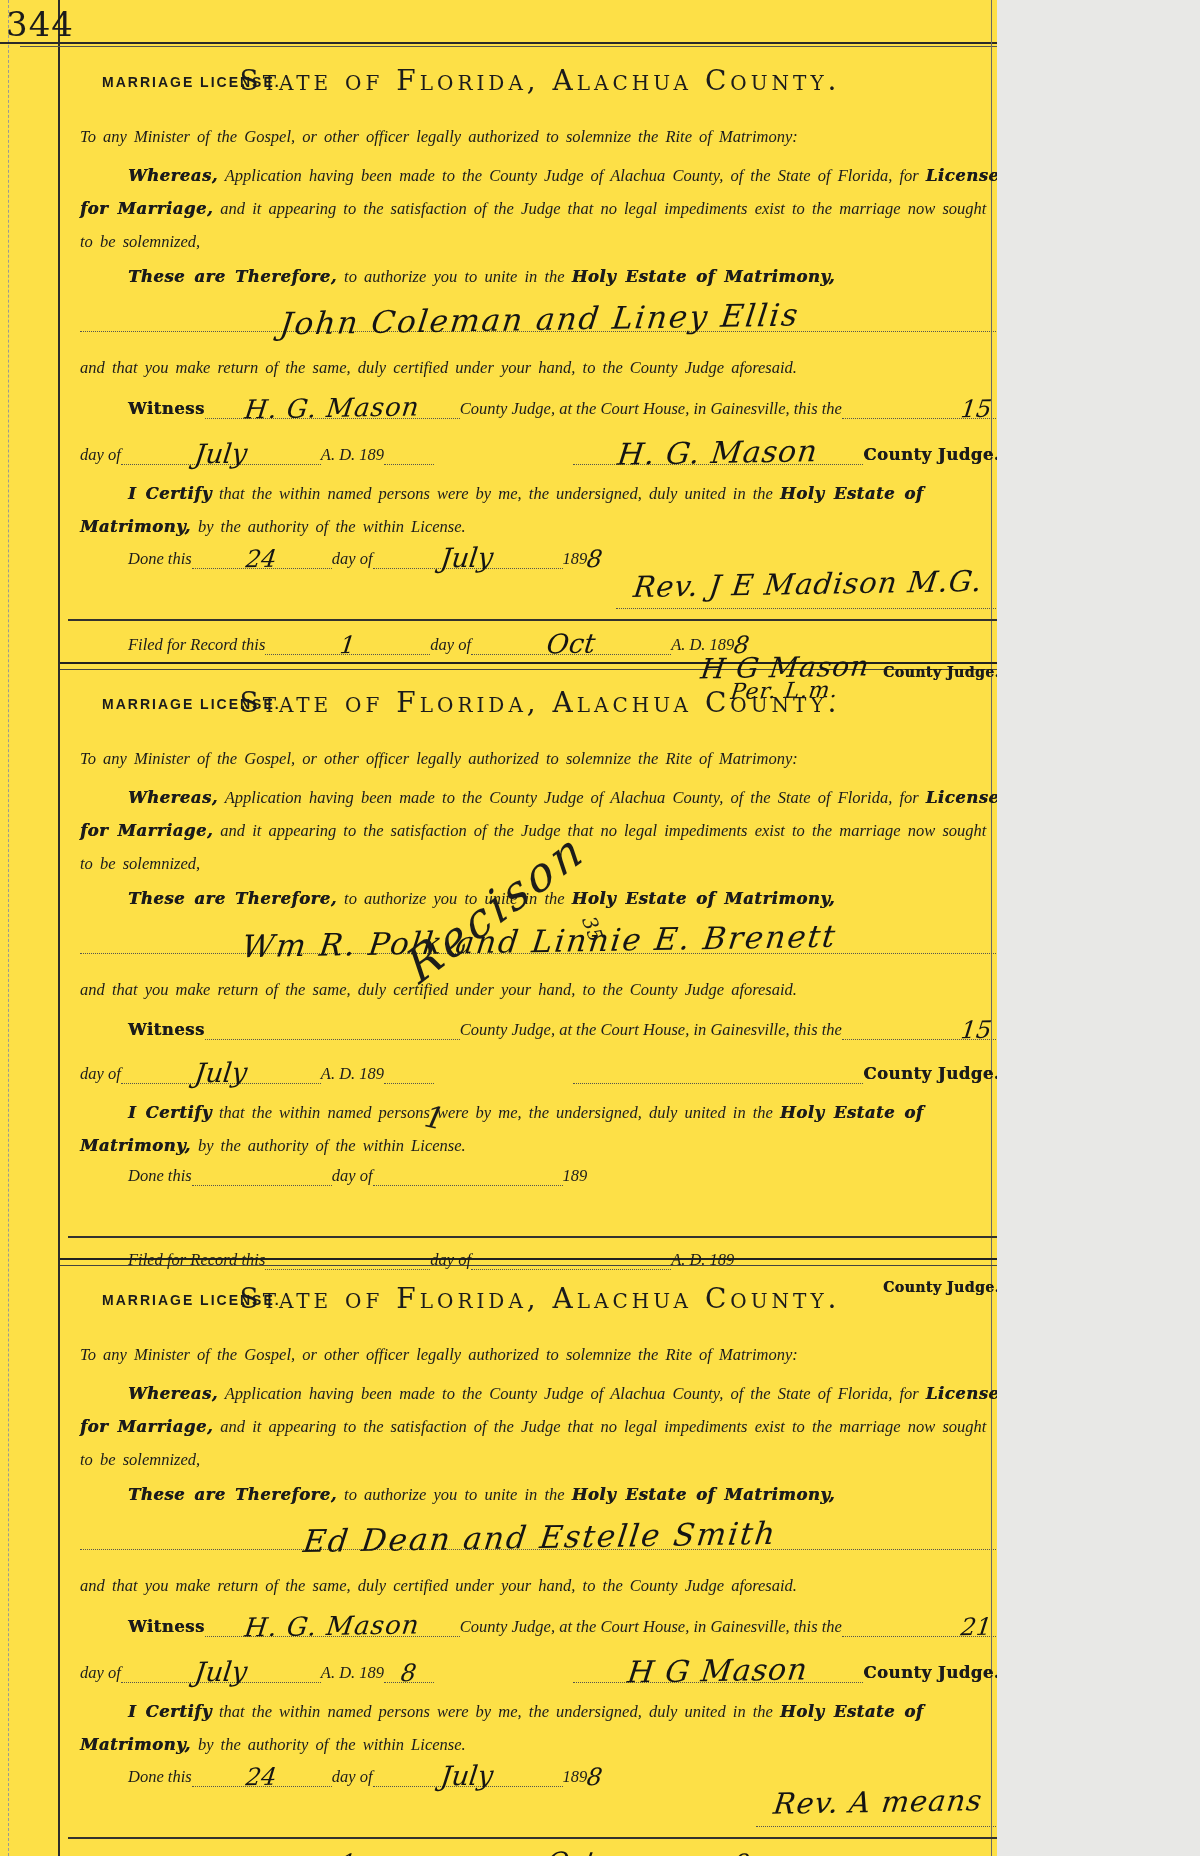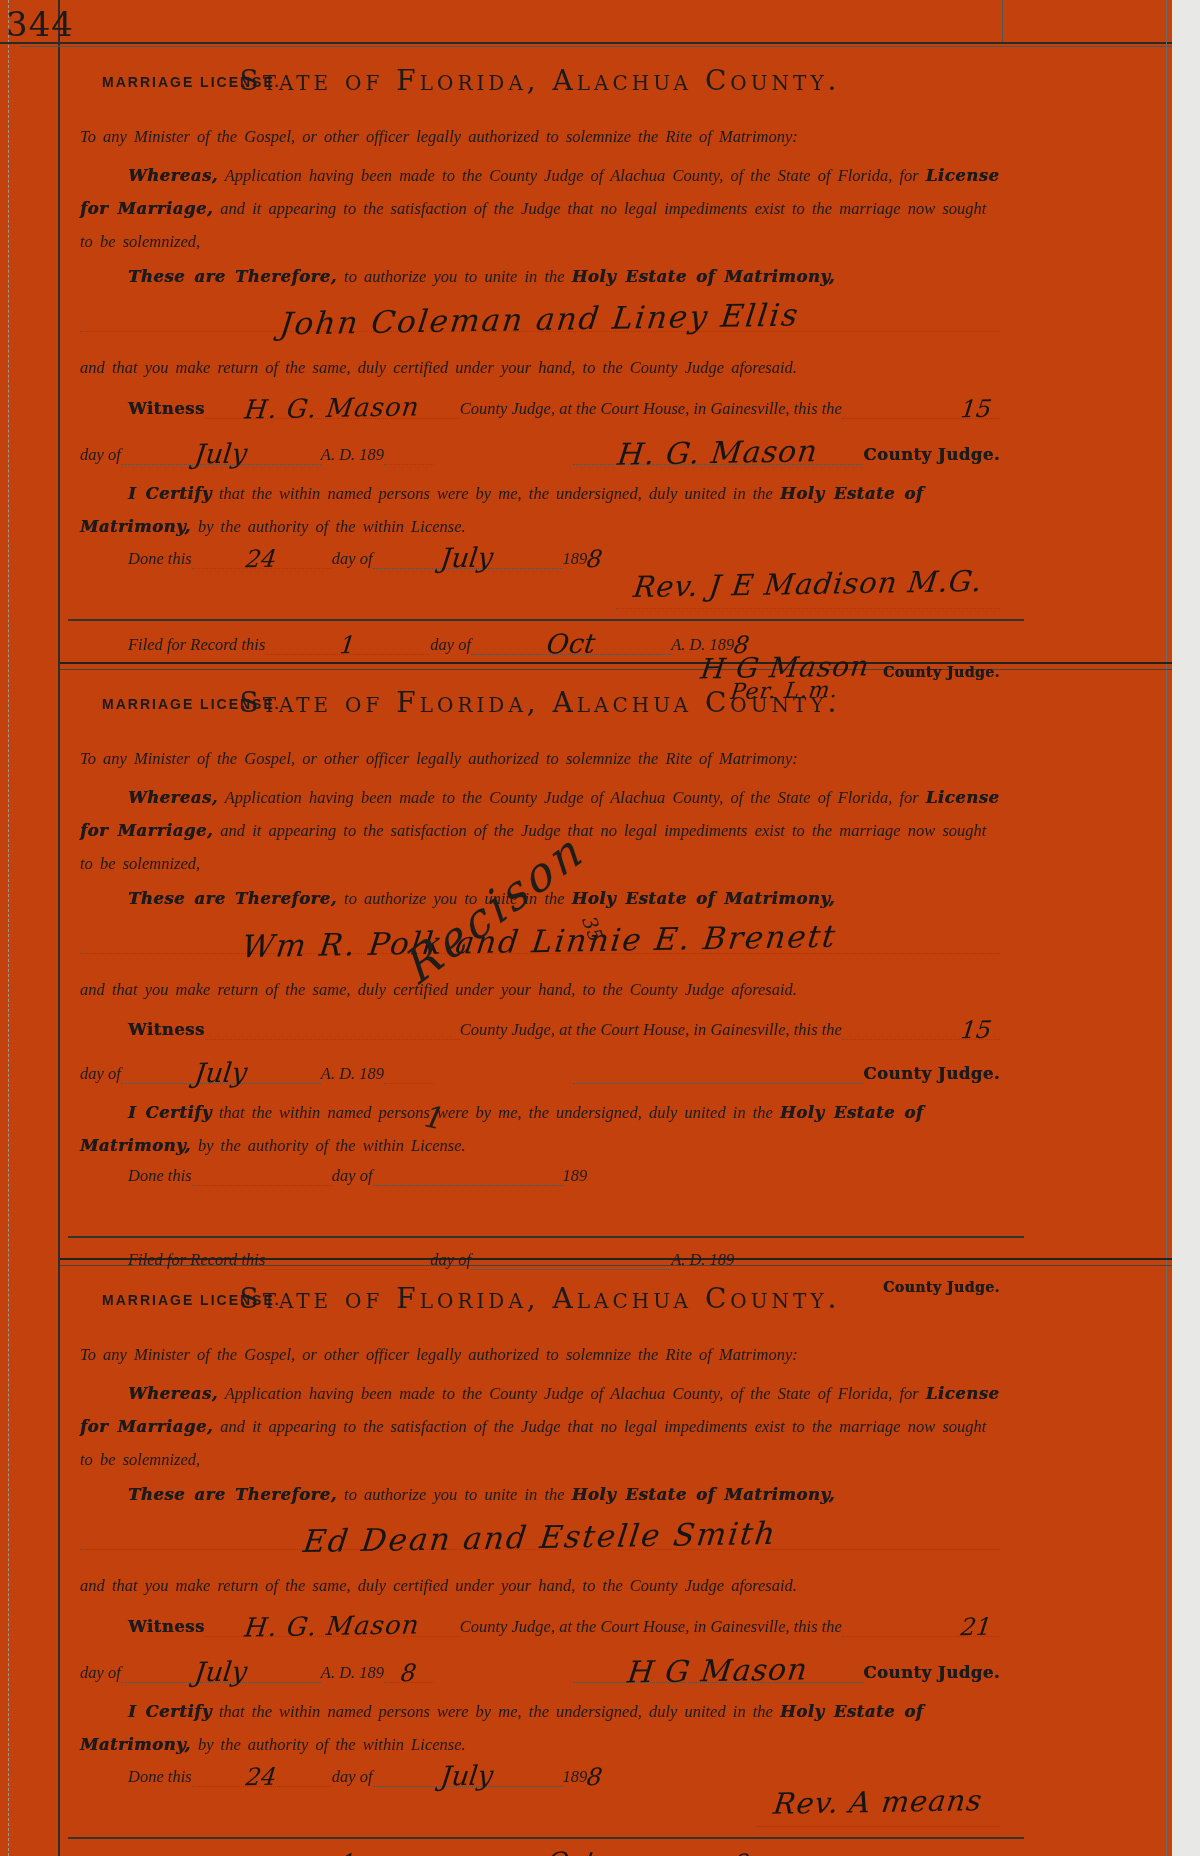--- a/index.html
+++ b/index.html
@@ -3,22 +3,22 @@
 <meta charset="utf-8">
 <style>
   html,body{margin:0;padding:0;}
   body{
     width:1200px;height:1856px;
     background:#e8e8e6;
     font-family:"Liberation Serif", serif;
     color:#1b1b1b;
   }
   .page{
-    position:relative;width:1172px;height:1856px;
-    background:#c2410c;overflow:hidden;
+    position:relative;width:997px;height:1856px;
+    background:#fde047;overflow:hidden;
   }
   
   .left-dash{position:absolute;left:8px;top:0;bottom:0;border-left:1px dashed #9a9a96;}
   .left-rule{position:absolute;left:58px;top:0;bottom:0;border-left:2px solid #2d2d2b;}
   .top-rule{position:absolute;left:0;right:0;top:42px;border-top:2px solid #2a2a28;}
   .top-rule2{position:absolute;left:20px;right:0;top:46px;border-top:1px solid #55554f;}
   .right-rule{position:absolute;right:5px;top:0;bottom:0;border-left:1px solid #6b6b66;}
   .top-stub{position:absolute;left:1002px;top:0;height:42px;border-left:1px solid #55554f;}
   .pagenum{position:absolute;left:6px;top:4px;font-size:34px;font-family:"DejaVu Serif",serif;letter-spacing:1px;}
 

